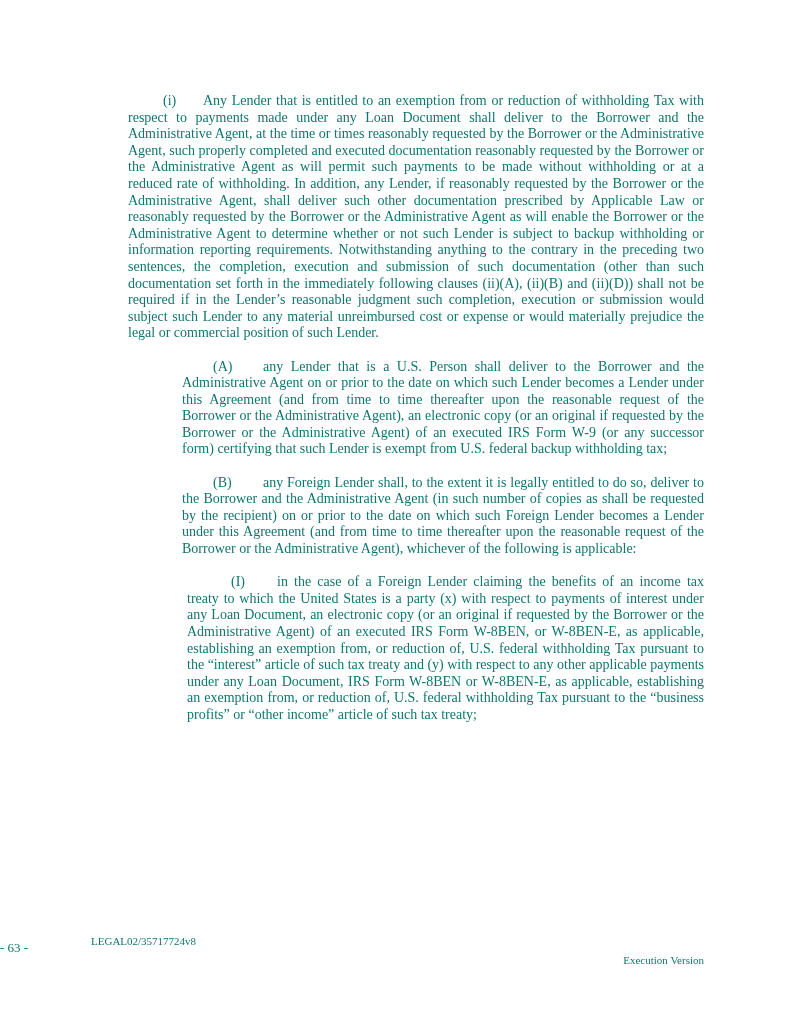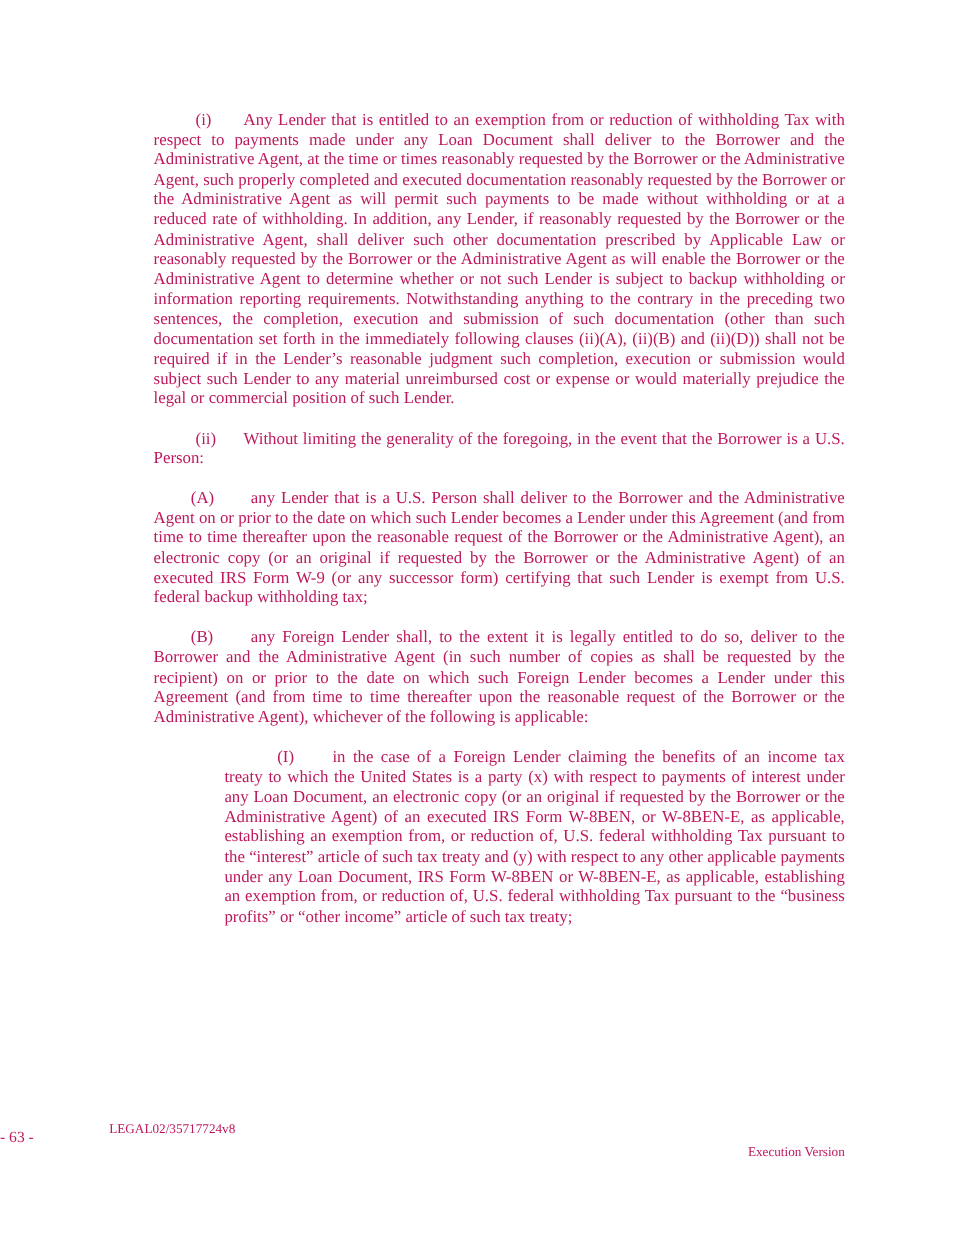--- a/index.html
+++ b/index.html
@@ -5,41 +5,41 @@
   html, body {
     margin: 0;
     padding: 0;
     background: #ffffff;
   }
   .page {
     position: relative;
     width: 799px;
     height: 1034px;
     background: #ffffff;
-    color: #be185d;
+    color: #0f766e;
     font-family: "Liberation Serif", "DejaVu Serif", serif;
     font-size: 14px;
     line-height: 16.6px;
     overflow: hidden;
   }
   .content {
     position: absolute;
     left: 128px;
     top: 93px;
     width: 576px;
   }
   .para {
     text-align: justify;
     margin: 16.6px 0 0 0;
   }
   .para:first-child {
     margin-top: 0;
   }
   .level-1 { text-indent: 35px; }
-  .level-2 {  text-indent: 31px; }
+  .level-2 { margin-left: 54px;  text-indent: 31px; }
   .level-3 { margin-left: 59px; text-indent: 44px; }
   .clause-label {
     display: inline-block;
     text-indent: 0;
     white-space: pre;
   }
   .level-1 .clause-label { width: 40px; }
   .level-2 .clause-label { width: 50px; }
   .level-3 .clause-label { width: 46px; }
   .footer-page-number {
@@ -68,21 +68,20 @@
 </style>
 </head>
 <body>
 
 <div class="page">
 
   <div class="content">
 
     <div class="para level-1"><span class="clause-label">(i)</span><span>Any Lender that is entitled to an exemption from or reduction of withholding Tax with respect to payments made under any Loan Document shall deliver to the Borrower and the Administrative Agent, at the time or times reasonably requested by the Borrower or the Administrative Agent, such properly completed and executed documentation reasonably requested by the Borrower or the Administrative Agent as will permit such payments to be made without withholding or at a reduced rate of withholding.  In addition, any Lender, if reasonably requested by the Borrower or the Administrative Agent, shall deliver such other documentation prescribed by Applicable Law or reasonably requested by the Borrower or the Administrative Agent as will enable the Borrower or the Administrative Agent to determine whether or not such Lender is subject to backup withholding or information reporting requirements.  Notwithstanding anything to the contrary in the preceding two sentences, the completion, execution and submission of such documentation (other than such documentation set forth in the immediately following clauses (ii)(A), (ii)(B) and (ii)(D)) shall not be required if in the Lender’s reasonable judgment such completion, execution or submission would subject such Lender to any material unreimbursed cost or expense or would materially prejudice the legal or commercial position of such Lender.</span></div>
 
-    <div class="para level-1"><span class="clause-label">(ii)</span><span>Without limiting the generality of the foregoing, in the event that the Borrower is a U.S. Person:</span></div>
 
     <div class="para level-2"><span class="clause-label">(A)</span><span>any Lender that is a U.S. Person shall deliver to the Borrower and the Administrative Agent on or prior to the date on which such Lender becomes a Lender under this Agreement (and from time to time thereafter upon the reasonable request of the Borrower or the Administrative Agent), an electronic copy (or an original if requested by the Borrower or the Administrative Agent) of an executed IRS Form W-9 (or any successor form) certifying that such Lender is exempt from U.S. federal backup withholding tax;</span></div>
 
     <div class="para level-2"><span class="clause-label">(B)</span><span>any Foreign Lender shall, to the extent it is legally entitled to do so, deliver to the Borrower and the Administrative Agent (in such number of copies as shall be requested by the recipient) on or prior to the date on which such Foreign Lender becomes a Lender under this Agreement (and from time to time thereafter upon the reasonable request of the Borrower or the Administrative Agent), whichever of the following is applicable:</span></div>
 
     <div class="para level-3"><span class="clause-label">(I)</span><span>in the case of a Foreign Lender claiming the benefits of an income tax treaty to which the United States is a party (x) with respect to payments of interest under any Loan Document, an electronic copy (or an original if requested by the Borrower or the Administrative Agent) of an executed IRS Form W-8BEN, or W-8BEN-E, as applicable, establishing an exemption from, or reduction of, U.S. federal withholding Tax pursuant to the “interest” article of such tax treaty and (y) with respect to any other applicable payments under any Loan Document, IRS Form W-8BEN or W-8BEN-E, as applicable,  establishing an exemption from, or reduction of, U.S. federal withholding Tax pursuant to the “business profits” or “other income” article of such tax treaty;</span></div>
 
 
   </div>
 

